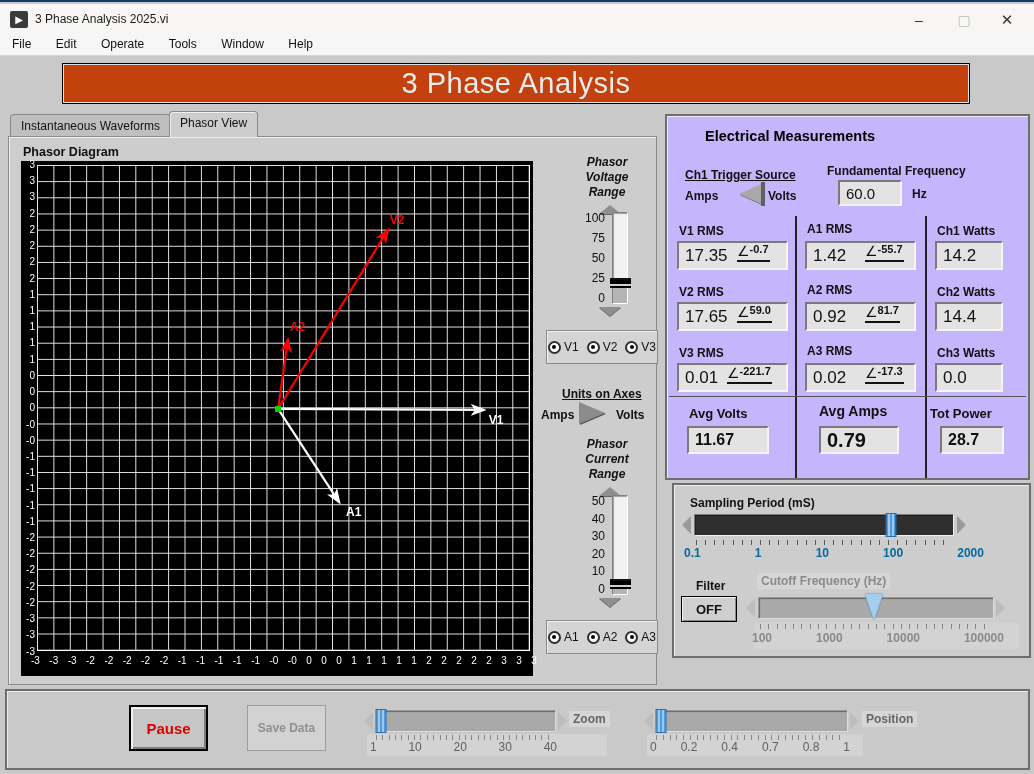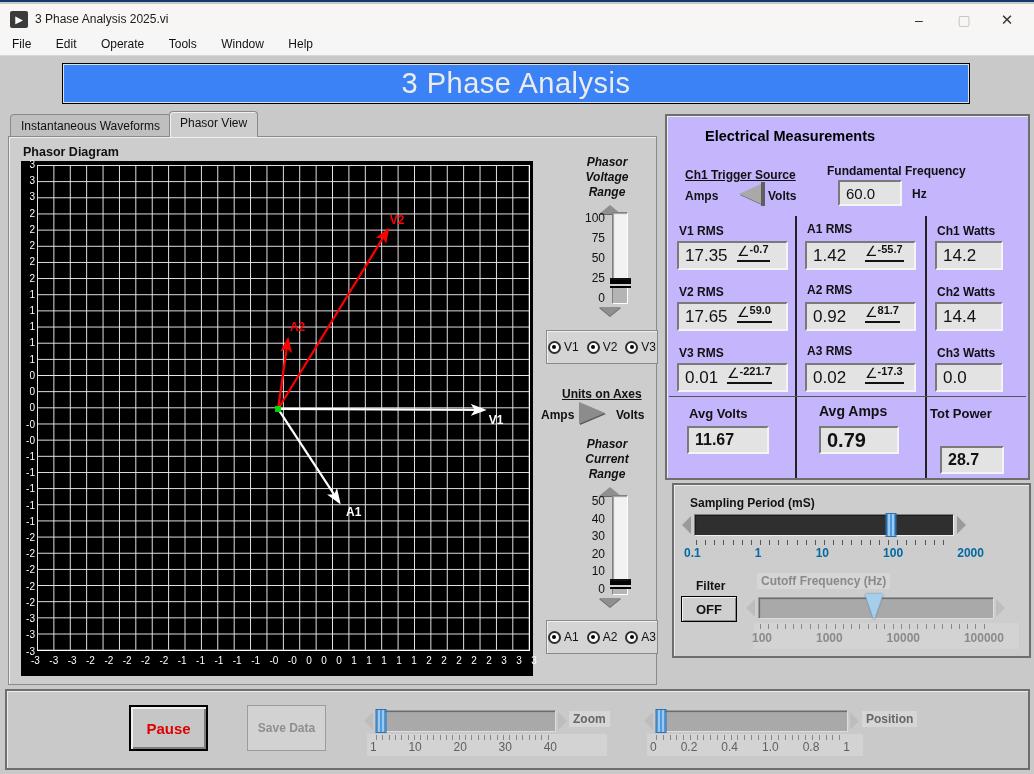--- a/index.html
+++ b/index.html
@@ -10,21 +10,21 @@
   
   .titlebar { position:absolute; left:0; top:2px; width:100%; height:30px; background:#f7f6f5; }
   .vi-icon { position:absolute; left:10px; top:7px; width:18px; height:17px; background:#3b3b3b; border-radius:2px; color:#fff; font-size:10px; line-height:17px; text-align:center; }
   .win-title { position:absolute; left:35px; top:8px; font-size:12px; color:#1c1c1c; }
   .winbtn { position:absolute; top:4px; width:30px; height:24px; text-align:center; line-height:24px; font-size:14px; color:#333; }
   .btn-min { right:100px; } .btn-max { right:55px; color:#b9b9b9; } .btn-close { right:12px; font-size:15px; }
   .menubar { position:absolute; left:0; top:32px; width:100%; height:22px; background:#f6f6f6; border-bottom:1px solid #d8d8d8; }
   .menu-item { display:inline-block; padding:3px 10px; font-size:12px; color:#111; }
 
   
-  .banner { position:absolute; left:63px; top:62px; width:906px; height:39px; background:#3b82f6; border:1px solid #e0e0e0; outline:1px solid #000; display:flex; align-items:center; justify-content:center; }
+  .banner { position:absolute; left:63px; top:62px; width:906px; height:39px; background:#c2410c; border:1px solid #e0e0e0; outline:1px solid #000; display:flex; align-items:center; justify-content:center; }
   .banner span { color:#ececec; font-size:29px; letter-spacing:.5px; }
 
   
   .tab { position:absolute; top:112px; height:23px; font-size:12px; color:#111; padding:4px 10px 0 10px; border:1px solid #8a8a8a; border-bottom:none; border-radius:4px 4px 0 0; background:#bfbfbf; }
   .tab.active { top:109px; height:26px; background:#cdcdcd; box-shadow:inset 1px 1px 0 #f0f0f0; z-index:3; }
   .tab-page { position:absolute; left:8px; top:134px; width:649px; height:549px; background:#cdcdcd; border:1px solid #8a8a8a; box-shadow:inset 1px 1px 0 #efefef; z-index:2; }
 
   
   .graph-title { position:absolute; left:14px; top:8px; font-size:12.5px; font-weight:700; color:#111; }
   .graph { position:absolute; left:12px; top:24px; width:512px; height:515px; background:#000; }
@@ -361,21 +361,21 @@
 
     <div class="fld-label" style="left:22px; top:290px; font-size:13px;">Avg Volts</div>
     <div class="valbox" style="left:20px; top:310px; width:82px; height:28px;">
       <span class="num" style="font-weight:700; font-size:16px;">11.67</span>
     </div>
     <div class="fld-label" style="left:152px; top:287px; font-size:14px;">Avg Amps</div>
     <div class="valbox" style="left:152px; top:310px; width:80px; height:28px;">
       <span class="num" style="font-weight:700; font-size:20px;">0.79</span>
     </div>
     <div class="fld-label" style="left:263px; top:290px; font-size:13px;">Tot Power</div>
-    <div class="valbox" style="left:273px; top:310px; width:64px; height:28px;margin-top:20px;">
+    <div class="valbox" style="left:273px; top:310px; width:64px; height:28px;">
       <span class="num" style="font-weight:700; font-size:16px;">28.7</span>
     </div>
   </div>
 
   <div class="samp-panel">
     <div class="fld-label" style="left:16px; top:11px;">Sampling Period (mS)</div>
     <div class="tri-left h-arrow-l" style="position:absolute; left:8px; top:31px;"></div>
     <div class="hs-track hs-dark" style="left:20px; top:29px; width:260px;">
       <div class="hs-handle" style="left: 76%;"></div>
     </div>
@@ -432,19 +432,19 @@
     <div class="hs-track hs-light" style="left:649px; top:19px; width:192px; border-color:#9a9a9a #dcdcdc #dcdcdc #9a9a9a;">
       <div class="hs-handle" style="left: 2%;"></div>
     </div>
     <div class="tri-right h-arrow-r" style="position:absolute; left:843px; top:21px; border-left-color:#bdbdbd;"></div>
     <div class="lab-strip" style="left:640px; top:43px; width:216px; height:22px;"></div>
     <div class="ticks-marks" style="left:649px; top:44px; width:190px; opacity:.6;"></div>
     <div class="tick-strip ftick" style="left:643px; top:49px; width:200px;">
         <span>0</span>
         <span>0.2</span>
         <span>0.4</span>
-        <span>1.0</span>
+        <span>0.7</span>
         <span>0.8</span>
         <span>1</span>
       </div>
     <div class="dim-label" style="left:855px; top:20px; color:#666;">Position</div>
   </div>
 </div>
 
 </body></html>

